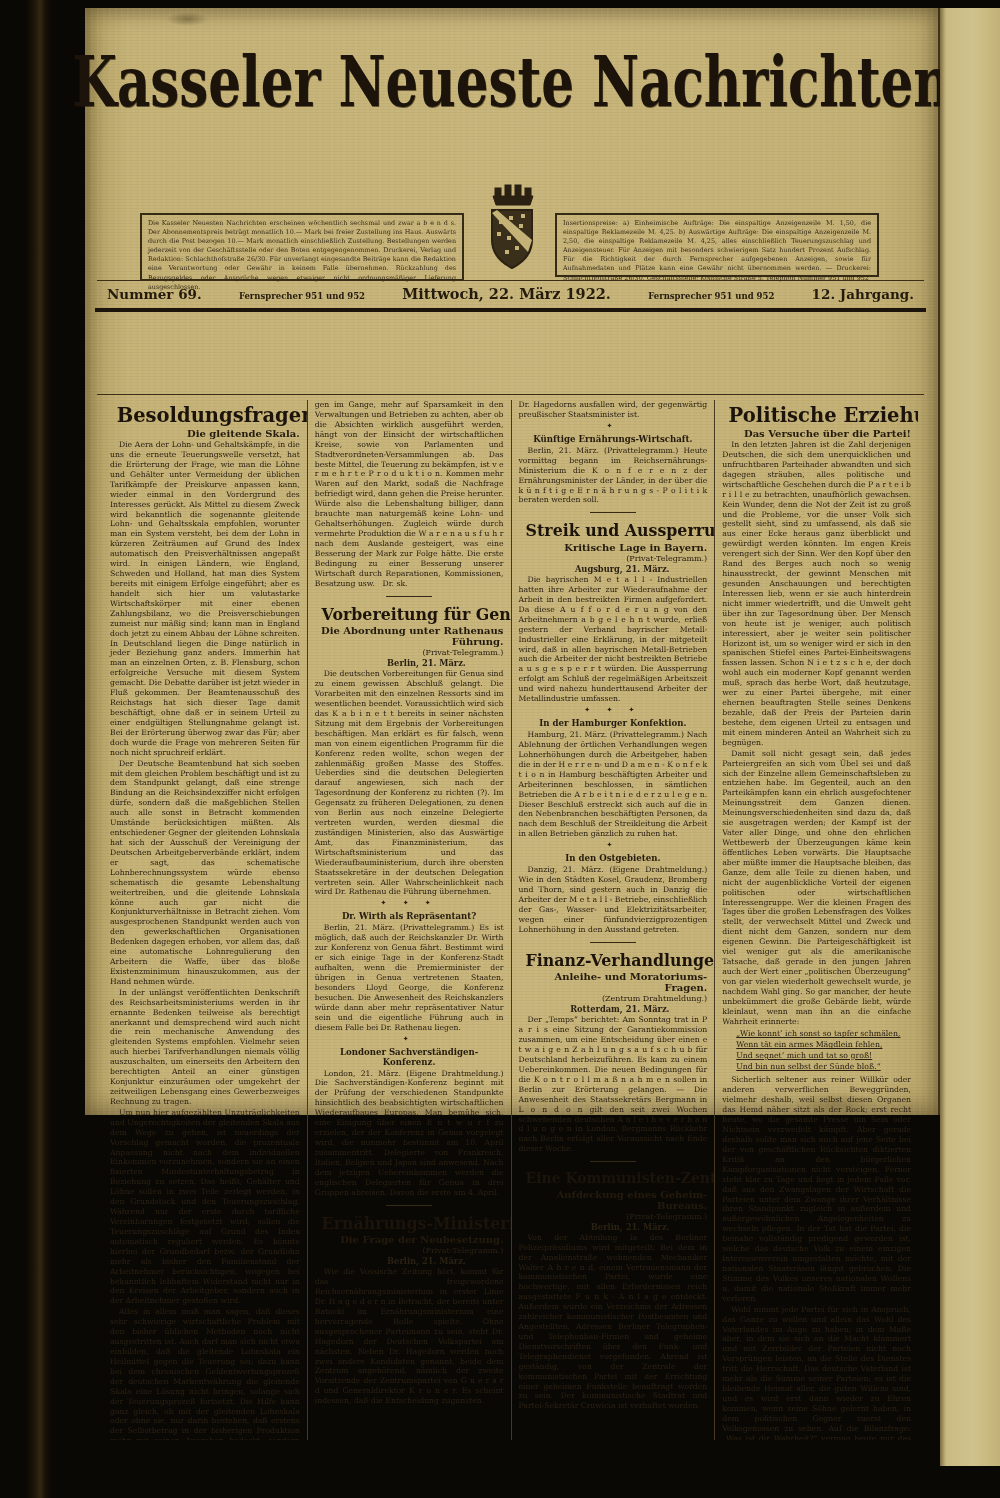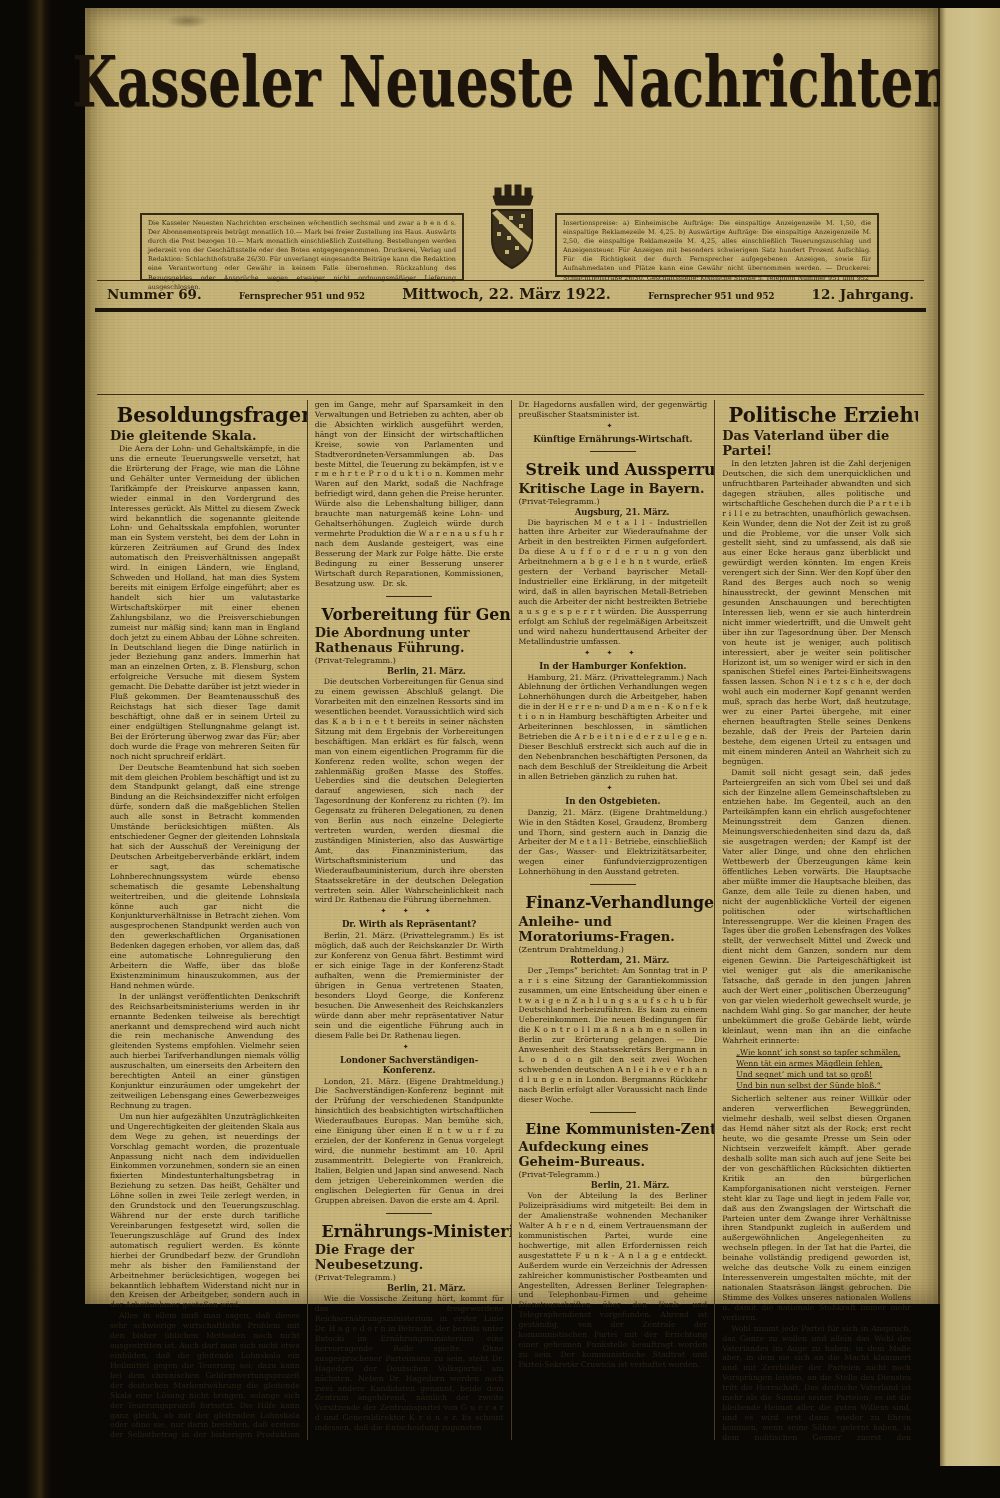--- a/index.html
+++ b/index.html
@@ -4,21 +4,21 @@
 <style>
   html,body{margin:0;padding:0;}
   body{
     width:1000px;height:1498px;position:relative;overflow:hidden;
     background:#0a0805;
     font-family:"DejaVu Serif", serif;
   }
   .spine-streak{position:absolute;left:26px;top:0;width:26px;height:100%;
     background:linear-gradient(90deg,transparent,#1f1808 35%,#332812 55%,#171106 75%,transparent);}
   .paper{
-    position:absolute;left:85px;top:8px;width:853px;height:1296px;
+    position:absolute;left:85px;top:8px;width:853px;height:1107px;
     background:linear-gradient(90deg,#b29f62 0,#c5b277 5%,#c8b57b 50%,#c3b075 93%,#b5a267 100%);
     border-right:2px solid #3e3318;
     box-shadow:inset 0 6px 18px rgba(40,28,8,.35), inset 0 -10px 22px rgba(40,28,8,.3);
   }
   .paper::before{content:"";position:absolute;inset:0;pointer-events:none;
     background:
       radial-gradient(ellipse 60px 18px at 88% 99%, rgba(60,45,15,.25), transparent 70%),
       radial-gradient(ellipse 30px 10px at 12% 1%, rgba(40,28,8,.35), transparent 70%),
       repeating-linear-gradient(0deg, rgba(70,52,18,.05) 0 1px, transparent 1px 3px),
       repeating-linear-gradient(90deg, rgba(255,242,200,.04) 0 2px, transparent 2px 6px);}
@@ -56,23 +56,23 @@
   .col:first-child{border-left:none;}
 
   .bbody{font-size:7.7px;line-height:1.29;text-align:justify;margin:0 0 1px 0;
     text-indent:9px;color:#2b2113;}
   .bbody.noindent{text-indent:0;}
   .bhead{font-weight:bold;text-align:center;color:#1c140a;white-space:nowrap;
     transform:scaleX(.93);line-height:1.1;margin:3px 0 2px;}
   .bhead.lvl1{font-size:21px;}
   .bhead.lvl2{font-size:17px;margin-top:8px;}
   .bhead.lvl3{font-size:15px;margin-top:8px;}
-  .bsub{font-weight:bold;font-size:13px;text-align:left;margin:2px 0 1px;color:#241b0d;}
+  .bsub{font-weight:bold;font-size:10px;text-align:right;margin:2px 0 1px;color:#241b0d;}
   .bboldsub{font-weight:bold;font-size:8.6px;text-align:center;margin:4px 0 2px;color:#241b0d;}
-  .bcredit{font-size:8px;text-align:left;margin:1px 0;color:#2b2113;}
+  .bcredit{font-size:8px;text-align:right;margin:1px 0;color:#2b2113;}
   .bdateline{font-size:8.3px;font-weight:bold;text-align:right;padding-right:20%;margin:1px 0;color:#2b2113;}
   .bsep{text-align:center;font-size:7px;letter-spacing:7px;margin:2px 0 1px;color:#241b0d;}
   .brule{width:46px;height:1px;background:#352a14;margin:7px auto 5px;}
   .bverse{font-size:7.8px;line-height:1.38;white-space:pre-line;padding-left:14px;margin:3px 0;color:#2b2113;text-decoration:underline;}
 </style>
 </head>
 <body>
 
 <div class="spine-streak"></div>
 
@@ -154,20 +154,21 @@
         <div class="bhead lvl2">Ernährungs-Ministerium.</div>
         <div class="bsub">Die Frage der Neubesetzung.</div>
         <div class="bcredit">(Privat-Telegramm.)</div>
         <div class="bdateline">Berlin, 21. März.</div>
         <p class="bbody">Wie die Vossische Zeitung hört, kommt für das freigewordene Reichsernährungsministerium in erster Linie Dr. H a g e d o r n in Betracht, der bereits unter Batocki im Ernährungsministerium eine hervorragende Rolle spielte. Ohne ausgesprochener Parteimann zu sein, steht Dr. Hagedorn der Deutschen Volkspartei am nächsten. Neben Dr. Hagedorn werden noch zwei andere Kandidaten genannt, beide dem Zentrum angehörend, nämlich der zweite Vorsitzende der Zentrumspartei von G u e r a r d und Generaldirektor K r o n e r. Es scheint indessen, daß die Entscheidung zugunsten</p>
       </div>
       <div class="col">
         <p class="bbody noindent">Dr. Hagedorns ausfallen wird, der gegenwärtig preußischer Staatsminister ist.</p>
         <div class="bsep">✦</div>
         <div class="bboldsub">Künftige Ernährungs-Wirtschaft.</div>
+        <p class="bbody">Berlin, 21. März. (Privattelegramm.) Heute vormittag begann im Reichsernährungs-Ministerium die K o n f e r e n z der Ernährungsminister der Länder, in der über die k ü n f t i g e  E r n ä h r u n g s - P o l i t i k beraten werden soll.</p>
         <div class="brule"></div>
         <div class="bhead lvl2">Streik und Aussperrung.</div>
         <div class="bsub">Kritische Lage in Bayern.</div>
         <div class="bcredit">(Privat-Telegramm.)</div>
         <div class="bdateline">Augsburg, 21. März.</div>
         <p class="bbody">Die bayrischen M e t a l l - Industriellen hatten ihre Arbeiter zur Wiederaufnahme der Arbeit in den bestreikten Firmen aufgefordert. Da diese A u f f o r d e r u n g von den Arbeitnehmern a b g e l e h n t wurde, erließ gestern der Verband bayrischer Metall-Industrieller eine Erklärung, in der mitgeteilt wird, daß in allen bayrischen Metall-Betrieben auch die Arbeiter der nicht bestreikten Betriebe a u s g e s p e r r t würden. Die Aussperrung erfolgt am Schluß der regelmäßigen Arbeitszeit und wird nahezu hunderttausend Arbeiter der Metallindustrie umfassen.</p>
         <div class="bsep">✦ ✦ ✦</div>
         <div class="bboldsub">In der Hamburger Konfektion.</div>
         <p class="bbody">Hamburg, 21. März. (Privattelegramm.) Nach Ablehnung der örtlichen Verhandlungen wegen Lohnerhöhungen durch die Arbeitgeber, haben die in der H e r r e n- und D a m e n - K o n f e k t i o n in Hamburg beschäftigten Arbeiter und Arbeiterinnen beschlossen, in sämtlichen Betrieben die A r b e i t n i e d e r z u l e g e n. Dieser Beschluß erstreckt sich auch auf die in den Nebenbranchen beschäftigten Personen, da nach dem Beschluß der Streikleitung die Arbeit in allen Betrieben gänzlich zu ruhen hat.</p>
         <div class="bsep">✦</div>
@@ -181,21 +182,21 @@
         <p class="bbody">Der „Temps“ berichtet: Am Sonntag trat in P a r i s eine Sitzung der Garantiekommission zusammen, um eine Entscheidung über einen e t w a i g e n  Z a h l u n g s a u f s c h u b für Deutschland herbeizuführen. Es kam zu einem Uebereinkommen. Die neuen Bedingungen für die K o n t r o l l m a ß n a h m e n sollen in Berlin zur Erörterung gelangen. — Die Anwesenheit des Staatssekretärs Bergmann in L o n d o n gilt den seit zwei Wochen schwebenden deutschen A n l e i h e v e r h a n d l u n g e n in London. Bergmanns Rückkehr nach Berlin erfolgt aller Voraussicht nach Ende dieser Woche.</p>
         <div class="brule"></div>
         <div class="bhead lvl3">Eine Kommunisten-Zentrale.</div>
         <div class="bsub">Aufdeckung eines Geheim-Bureaus.</div>
         <div class="bcredit">(Privat-Telegramm.)</div>
         <div class="bdateline">Berlin, 21. März.</div>
         <p class="bbody">Von der Abteilung Ia des Berliner Polizeipräsidiums wird mitgeteilt: Bei dem in der Amalienstraße wohnenden Mechaniker Walter A h r e n d, einem Vertrauensmann der kommunistischen Partei, wurde eine hochwertige, mit allen Erfordernissen reich ausgestattete F u n k - A n l a g e entdeckt. Außerdem wurde ein Verzeichnis der Adressen zahlreicher kommunistischer Postbeamten und Angestellten, Adressen Berliner Telegraphen- und Telephonbau-Firmen und geheime Dienstvorschriften über den Funk- und Telegraphendienst vorgefunden. Ahrend ist geständig, von der Zentrale der kommunistischen Partei mit der Errichtung einer geheimen Funkstelle beauftragt worden zu sein. Der kommunistische Stadtrat und Partei-Sekretär Cruwicia ist verhaftet worden.</p>
       </div>
       <div class="col">
         <div class="bhead lvl1">Politische Erziehung.</div>
-        <div class="bsub">Das Vaterland über die Partei!</div>
+        <div class="bsub">Das Versuche über die Partei!</div>
         <p class="bbody">In den letzten Jahren ist die Zahl derjenigen Deutschen, die sich dem unerquicklichen und unfruchtbaren Parteihader abwandten und sich dagegen sträuben, alles politische und wirtschaftliche Geschehen durch die P a r t e i b r i l l e zu betrachten, unaufhörlich gewachsen. Kein Wunder, denn die Not der Zeit ist zu groß und die Probleme, vor die unser Volk sich gestellt sieht, sind zu umfassend, als daß sie aus einer Ecke heraus ganz überblickt und gewürdigt werden könnten. Im engen Kreis verengert sich der Sinn. Wer den Kopf über den Rand des Berges auch noch so wenig hinausstreckt, der gewinnt Menschen mit gesunden Anschauungen und berechtigten Interessen lieb, wenn er sie auch hinterdrein nicht immer wiedertrifft, und die Umwelt geht über ihn zur Tagesordnung über. Der Mensch von heute ist je weniger, auch politisch interessiert, aber je weiter sein politischer Horizont ist, um so weniger wird er sich in den spanischen Stiefel eines Partei-Einheitswagens fassen lassen. Schon N i e t z s c h e, der doch wohl auch ein moderner Kopf genannt werden muß, sprach das herbe Wort, daß heutzutage, wer zu einer Partei übergehe, mit einer ehernen beauftragten Stelle seines Denkens bezahle, daß der Preis der Parteien darin bestehe, dem eigenen Urteil zu entsagen und mit einem minderen Anteil an Wahrheit sich zu begnügen.</p>
         <p class="bbody">Damit soll nicht gesagt sein, daß jedes Parteiergreifen an sich vom Übel sei und daß sich der Einzelne allem Gemeinschaftsleben zu entziehen habe. Im Gegenteil, auch an den Parteikämpfen kann ein ehrlich ausgefochtener Meinungsstreit dem Ganzen dienen. Meinungsverschiedenheiten sind dazu da, daß sie ausgetragen werden; der Kampf ist der Vater aller Dinge, und ohne den ehrlichen Wettbewerb der Überzeugungen käme kein öffentliches Leben vorwärts. Die Hauptsache aber müßte immer die Hauptsache bleiben, das Ganze, dem alle Teile zu dienen haben, und nicht der augenblickliche Vorteil der eigenen politischen oder wirtschaftlichen Interessengruppe. Wer die kleinen Fragen des Tages über die großen Lebensfragen des Volkes stellt, der verwechselt Mittel und Zweck und dient nicht dem Ganzen, sondern nur dem eigenen Gewinn. Die Parteigeschäftigkeit ist viel weniger gut als die amerikanische Tatsache, daß gerade in den jungen Jahren auch der Wert einer „politischen Überzeugung“ von gar vielen wiederholt gewechselt wurde, je nachdem Wahl ging. So gar mancher, der heute unbekümmert die große Gebärde liebt, würde kleinlaut, wenn man ihn an die einfache Wahrheit erinnerte:</p>
         <div class="bverse">„Wie konnt’ ich sonst so tapfer schmälen,
 Wenn tät ein armes Mägdlein fehlen,
 Und segnet’ mich und tat so groß!
 Und bin nun selbst der Sünde bloß.“</div>
         <p class="bbody">Sicherlich seltener aus reiner Willkür oder anderen verwerflichen Beweggründen, vielmehr deshalb, weil selbst diesen Organen das Hemd näher sitzt als der Rock; erst recht heute, wo die gesamte Presse um Sein oder Nichtsein verzweifelt kämpft. Aber gerade deshalb sollte man sich auch auf jene Seite bei der von geschäftlichen Rücksichten diktierten Kritik an den bürgerlichen Kampforganisationen nicht versteigen. Ferner steht klar zu Tage und liegt in jedem Falle vor, daß aus den Zwangslagen der Wirtschaft die Parteien unter dem Zwange ihrer Verhältnisse ihren Standpunkt zugleich in außerdem und außergewöhnlichen Angelegenheiten zu wechseln pflegen. In der Tat hat die Partei, die beinahe vollständig predigend geworden ist, welche das deutsche Volk zu einem einzigen Interessenverein umgestalten möchte, mit der nationalen Staatsräson längst gebrochen. Die Stimme des Volkes unseres nationalen Wollens u. damit die nationale Stoßkraft immer mehr verloren.</p>
         <p class="bbody">Wohl nimmt jede Partei für sich in Anspruch, das Ganze zu wollen und allein das Wohl des Vaterlandes im Auge zu haben; in dem Maße aber, in dem sie sich an die Macht klammert und mit Zerrbilder der Parteien nicht noch Vorsprüngen leisten, an die Stelle des Dienstes tritt die Herrschaft. Das deutsche Vaterland ist mehr als die Summe seiner Parteien; es ist die bleibende Heimat aller, die guten Willens sind, und es wird erst dann wieder zu Ehren kommen, wenn seine Söhne gelernt haben, in dem politischen Gegner zuerst den Volksgenossen zu sehen. Auf die Bilanzfrage: „Was ist dir Wahrheit?“ vermag heute nur das Gewissen eines jeden einzelnen die Antwort zu geben.</p>
       </div>
     </div>

